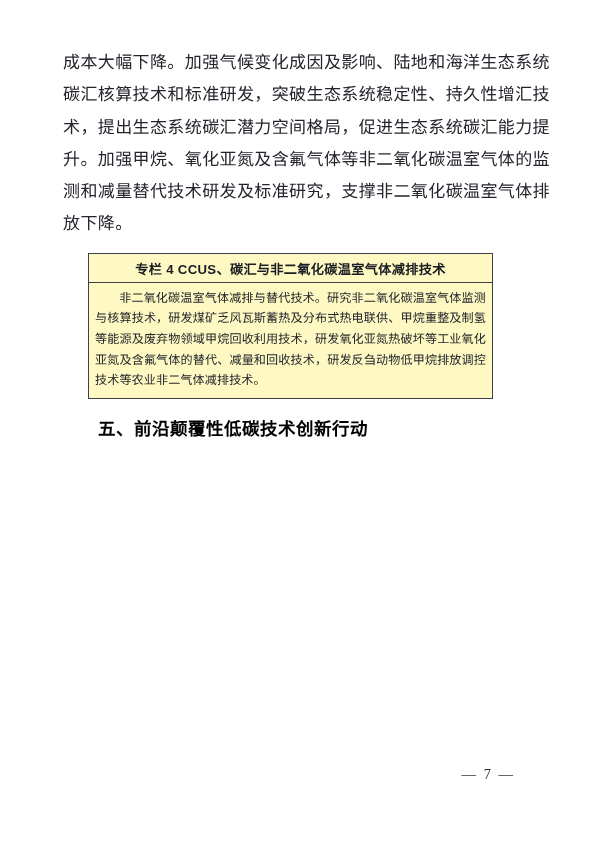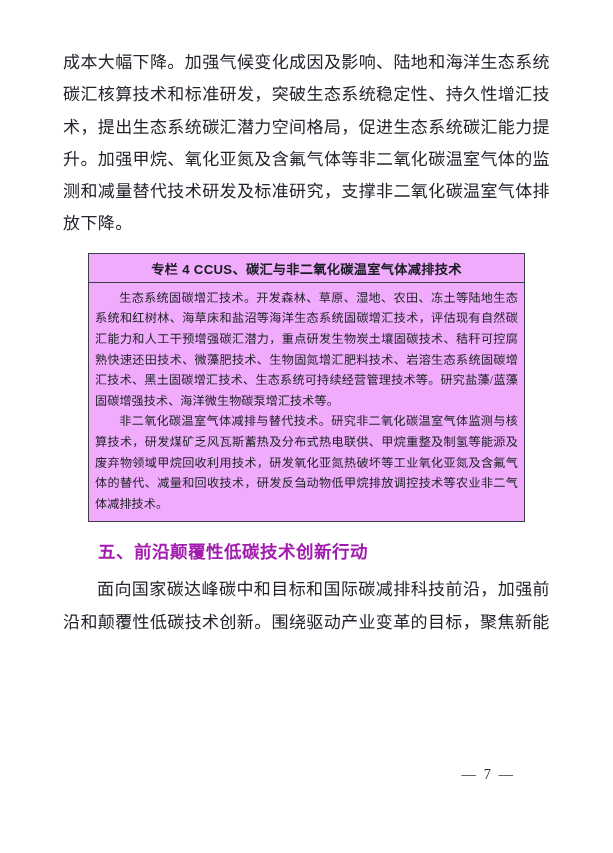--- a/index.html
+++ b/index.html
@@ -26,24 +26,24 @@
     font-size: 17px;
     line-height: 32.3px;
     letter-spacing: 0.38px;
     text-align: justify;
     text-align-last: left;
   }
   
   .callout {
     margin-top: 12px;
     margin-left: 25px;
-    width: 437px;
+    width: 405px;
     border: 1.4px solid #3c4047;
     box-sizing: border-box;
-    background: #f0abfc;
+    background: #fef9c3;
   }
   .callout-title {
     margin: 0;
     padding: 5px 4px 4px 4px;
     border-bottom: 1.2px solid #3c4047;
     font-family: "Liberation Sans", "DejaVu Sans", sans-serif;
     font-size: 13.2px;
     font-weight: bold;
     color: #191c22;
     text-align: center;
@@ -62,21 +62,21 @@
     letter-spacing: 0.1px;
   }
   
   .section-heading {
     margin: 0;
     padding-top: 17px;
     text-indent: 2em;
     font-family: "Liberation Sans", "DejaVu Sans", sans-serif;
     font-size: 17.5px;
     font-weight: bold;
-    color: #a21caf;
+    color: #000000;
     letter-spacing: 0.5px;
     line-height: 26px;
   }
   .body-paragraph {
     margin: 0;
     padding-top: 8px;
     font-size: 17px;
     line-height: 33px;
     letter-spacing: 0.38px;
     text-align: justify;
@@ -97,25 +97,23 @@
 <body>
 
 <div class="page">
   <div class="content">
 
     <p class="intro">成本大幅下降。加强气候变化成因及影响、陆地和海洋生态系统碳汇核算技术和标准研发，突破生态系统稳定性、持久性增汇技术，提出生态系统碳汇潜力空间格局，促进生态系统碳汇能力提升。加强甲烷、氧化亚氮及含氟气体等非二氧化碳温室气体的监测和减量替代技术研发及标准研究，支撑非二氧化碳温室气体排放下降。</p>
 
     <div class="callout">
       <div class="callout-title">专栏 4 CCUS、碳汇与非二氧化碳温室气体减排技术</div>
       <div class="callout-body">
-        <p>生态系统固碳增汇技术。开发森林、草原、湿地、农田、冻土等陆地生态系统和红树林、海草床和盐沼等海洋生态系统固碳增汇技术，评估现有自然碳汇能力和人工干预增强碳汇潜力，重点研发生物炭土壤固碳技术、秸秆可控腐熟快速还田技术、微藻肥技术、生物固氮增汇肥料技术、岩溶生态系统固碳增汇技术、黑土固碳增汇技术、生态系统可持续经营管理技术等。研究盐藻/蓝藻固碳增强技术、海洋微生物碳泵增汇技术等。</p>
         <p>非二氧化碳温室气体减排与替代技术。研究非二氧化碳温室气体监测与核算技术，研发煤矿乏风瓦斯蓄热及分布式热电联供、甲烷重整及制氢等能源及废弃物领域甲烷回收利用技术，研发氧化亚氮热破坏等工业氧化亚氮及含氟气体的替代、减量和回收技术，研发反刍动物低甲烷排放调控技术等农业非二气体减排技术。</p>
       </div>
     </div>
 
     <h2 class="section-heading">五、前沿颠覆性低碳技术创新行动</h2>
 
-    <p class="body-paragraph">面向国家碳达峰碳中和目标和国际碳减排科技前沿，加强前沿和颠覆性低碳技术创新。围绕驱动产业变革的目标，聚焦新能</p>
 
   </div>
 
   <div class="page-number">— 7 —</div>
 </div>
 
 </body></html>

